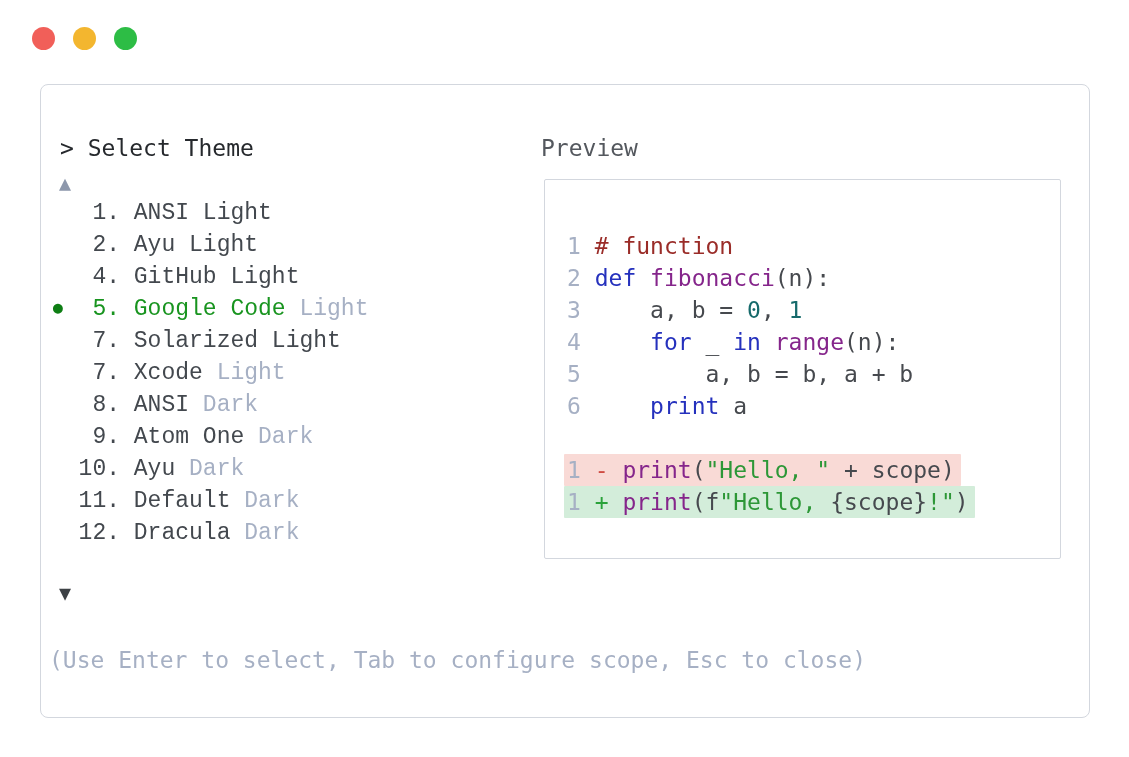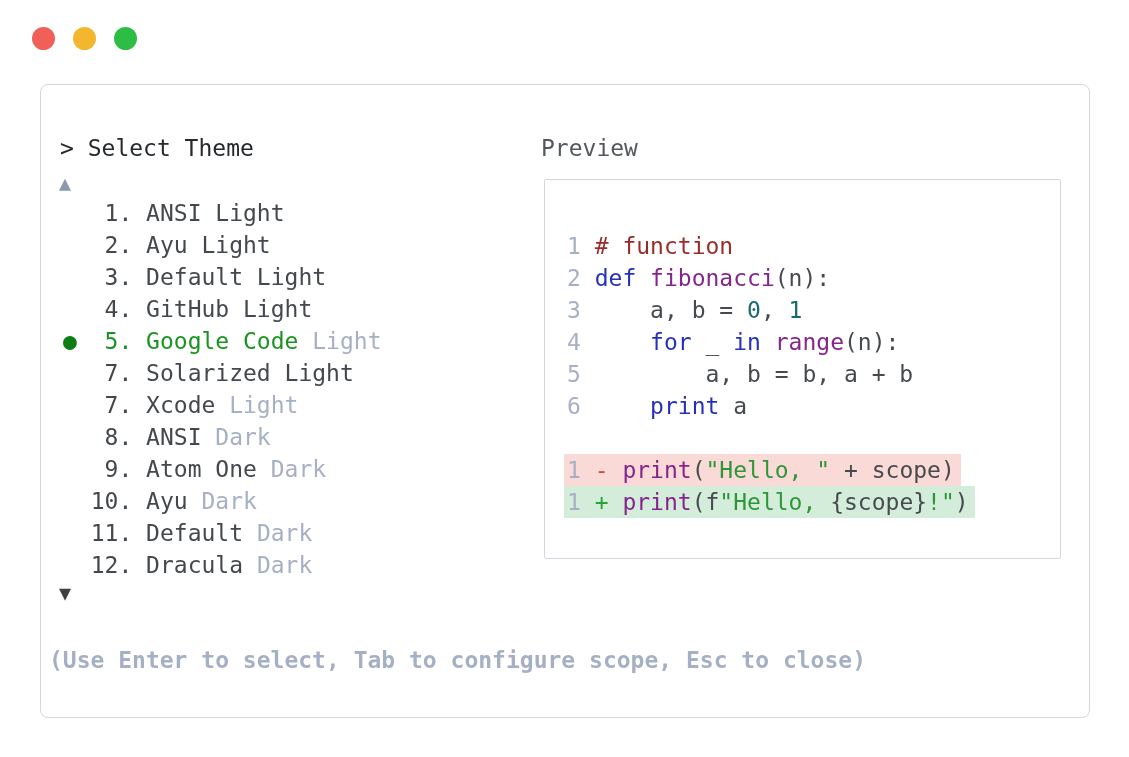--- a/index.html
+++ b/index.html
@@ -19,21 +19,21 @@
     position:absolute;left:40px;top:84px;width:1050px;height:634px;
     background:#ffffff;border:1.5px solid #d3d7de;border-radius:8px;box-sizing:border-box;
   }
   .mono{font-size:23px;line-height:32px;white-space:pre;}
   .hdr{position:absolute;left:19px;top:47px;color:#26292d;}
   .preview-label{position:absolute;left:500px;top:47px;color:#54585e;}
   .arrow{position:absolute;left:18px;font-size:20px;line-height:24px;}
   .arrow.up{top:86px;color:#8d98ac;}
   .arrow.down{top:496px;color:#3d4145;}
 
-  .list{position:absolute;left:22px;top:112px;}
+  .list{position:absolute;left:10px;top:112px;font-family:Liberation Mono, monospace;}
   .row{height:32px;font-size:23px;line-height:32px;white-space:pre;}
   .row .mk{color:#0e7e14;}
   .row .main{color:#43484e;}
   .row .green{color:#18941f;}
   .row .dim{color:#a6b0c4;}
 
   .preview-box{
     position:absolute;left:503px;top:94px;width:517px;height:380px;
     border:1.5px solid #d3d7de;border-radius:2px;box-sizing:border-box;background:#ffffff;
   }
@@ -45,21 +45,21 @@
   .ln{color:#a6b0c4;}
   .plain{color:#46494e;}
   .kw{color:#2531bd;}
   .fn{color:#85258b;}
   .str{color:#2d9737;}
   .lit{color:#166a6b;}
   .cmt{color:#9a2c28;margin-top:47px;}
   .minus{color:#cf4b42;}
   .plus{color:#2aa23a;}
 
-  .footer{position:absolute;left:8px;top:559px;color:#a6b0c4;font-weight:bold;}
+  .footer{position:absolute;left:8px;top:559px;color:#a6b0c4;}
 </style>
 </head>
 <body>
 
 <div class="stage">
 
   <div class="traffic-lights">
     <span class="light red"></span>
     <span class="light yellow"></span>
     <span class="light green"></span>
@@ -67,21 +67,20 @@
 
   <div class="panel">
     <div class="hdr mono">&gt; Select Theme</div>
     <div class="preview-label mono">Preview</div>
 
     <div class="arrow up">▲</div>
 
     <div class="list">
         <div class="row"><span class="mk">  </span><span class="main"> 1. ANSI Light</span></div>
         <div class="row"><span class="mk">  </span><span class="main"> 2. Ayu Light</span></div>
-        <div class="row"><span class="mk">  </span><span class="main"> 3. Default Light</span></div>
         <div class="row"><span class="mk">  </span><span class="main"> 4. GitHub Light</span></div>
         <div class="row"><span class="mk">● </span><span class="green"> 5. Google Code</span><span class="dim"> Light</span></div>
         <div class="row"><span class="mk">  </span><span class="main"> 7. Solarized Light</span></div>
         <div class="row"><span class="mk">  </span><span class="main"> 7. Xcode</span><span class="dim"> Light</span></div>
         <div class="row"><span class="mk">  </span><span class="main"> 8. ANSI</span><span class="dim"> Dark</span></div>
         <div class="row"><span class="mk">  </span><span class="main"> 9. Atom One</span><span class="dim"> Dark</span></div>
         <div class="row"><span class="mk">  </span><span class="main">10. Ayu</span><span class="dim"> Dark</span></div>
         <div class="row"><span class="mk">  </span><span class="main">11. Default</span><span class="dim"> Dark</span></div>
         <div class="row"><span class="mk">  </span><span class="main">12. Dracula</span><span class="dim"> Dark</span></div>
       </div>

